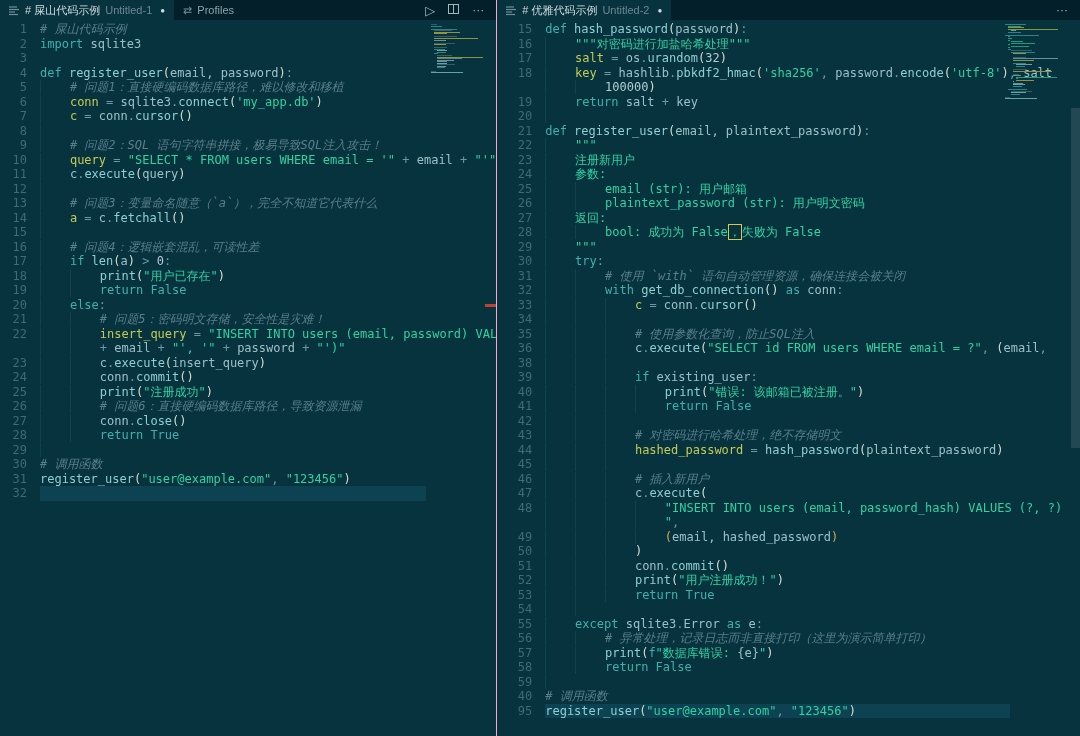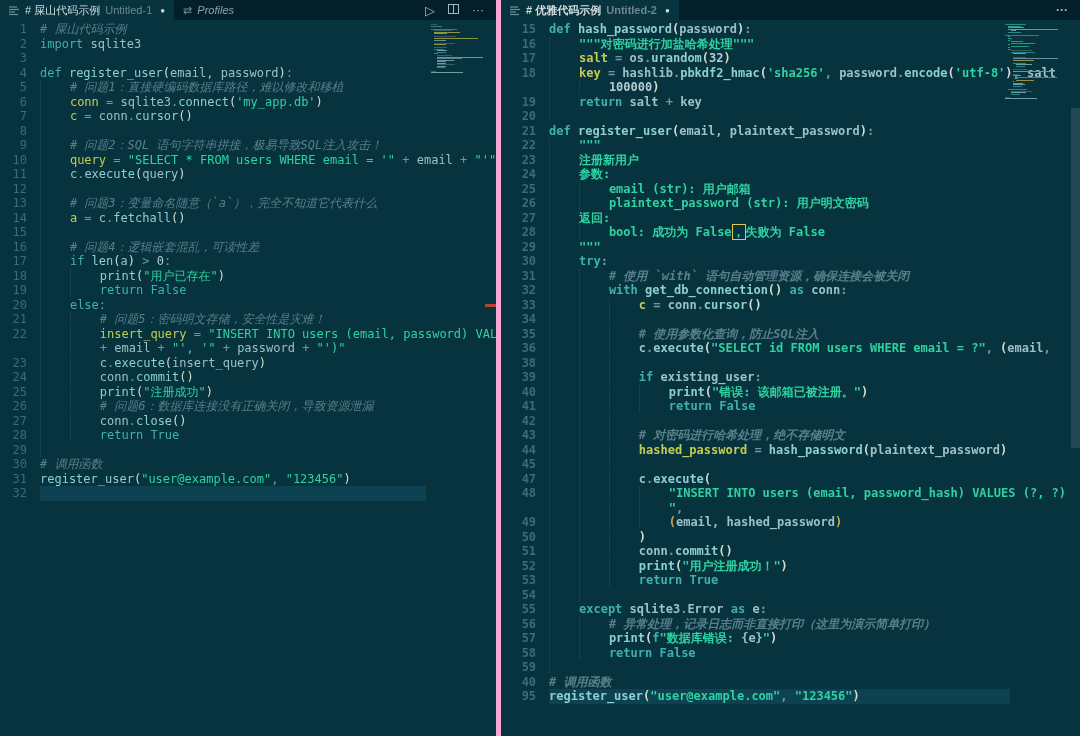--- a/index.html
+++ b/index.html
@@ -1,29 +1,29 @@
 <!DOCTYPE html>
 <html><head>
 <meta charset="utf-8">
 <style>
   html,body{margin:0;padding:0;background:#010d12;}
   .window{position:relative;width:1080px;height:736px;overflow:hidden;display:flex;background:#021822;
           font-family:"Liberation Sans",sans-serif;}
   .group{position:relative;height:736px;overflow:hidden;}
   #g-left{width:533px;}
-  #g-right{width:627px;border-left:5px solid #f9a8d4;box-sizing:border-box;font-weight:bold;}
+  #g-right{width:627px;border-left:1px solid #f9a8d4;box-sizing:border-box;}
 
   
   .tabbar{height:20px;background:#03202a;display:flex;align-items:stretch;font-size:11px;color:#7e949c;}
   .tab{display:flex;align-items:center;gap:5px;padding:0 9px;cursor:pointer;}
   .tab.active{background:#07333f;}
   .tab .title{color:#d3dee0;white-space:nowrap;}
   .tab .detail{color:#6e8790;white-space:nowrap;}
   .tab .dot{color:#cfd9da;font-size:8px;margin-left:3px;}
-  .tab.preview .label{font-style:italic;color:#8da2a9;}
+  .tab.preview .label{color:#8da2a9;}
   .acts{margin-left:auto;display:flex;gap:13px;align-items:center;padding-right:12px;color:#a3b7bc;}
   .acts .ic{cursor:pointer;font-size:12px;line-height:1;}
   .ficon{flex:none;}
 
   
   .editor{position:relative;background:#07333f;height:716px;overflow:hidden;padding-top:2px;
           font-family:"DejaVu Sans Mono","Liberation Mono",monospace;font-size:12px;}
   #g-right .editor{padding-left:8px;}
   .row{height:14.5px;line-height:14.5px;white-space:pre;display:flex;}
   .ln{width:27px;text-align:right;margin-right:13px;color:#3f6b78;flex:none;}
@@ -107,21 +107,21 @@
           <div class="row"><span class="ln">17</span><span class="code"><span class="gd">    </span><span class="tk-k">if</span><span class="tk-t"> </span><span class="tk-f">len</span><span class="tk-b">(</span><span class="tk-t">a</span><span class="tk-b">)</span><span class="tk-p"> &gt; </span><span class="tk-n">0</span><span class="tk-p">:</span></span></div>
           <div class="row"><span class="ln">18</span><span class="code"><span class="gd">    </span><span class="gd">    </span><span class="tk-f">print</span><span class="tk-b">(</span><span class="tk-s">"用户已存在"</span><span class="tk-b">)</span></span></div>
           <div class="row"><span class="ln">19</span><span class="code"><span class="gd">    </span><span class="gd">    </span><span class="tk-k">return</span><span class="tk-k"> False</span></span></div>
           <div class="row"><span class="ln">20</span><span class="code"><span class="gd">    </span><span class="tk-k">else</span><span class="tk-p">:</span></span></div>
           <div class="row"><span class="ln">21</span><span class="code"><span class="gd">    </span><span class="gd">    </span><span class="tk-c"># 问题5：密码明文存储，安全性是灾难！</span></span></div>
           <div class="row"><span class="ln">22</span><span class="code"><span class="gd">    </span><span class="gd">    </span><span class="tk-v">insert_query</span><span class="tk-p"> = </span><span class="tk-s">"INSERT INTO users (email, password) VALUES ('"</span></span></div>
           <div class="row"><span class="ln"></span><span class="code"><span class="gd">    </span><span class="gd">    </span><span class="tk-p">+ </span><span class="tk-t">email</span><span class="tk-p"> + </span><span class="tk-s">"', '"</span><span class="tk-p"> + </span><span class="tk-t">password</span><span class="tk-p"> + </span><span class="tk-s">"')"</span></span></div>
           <div class="row"><span class="ln">23</span><span class="code"><span class="gd">    </span><span class="gd">    </span><span class="tk-t">c</span><span class="tk-p">.</span><span class="tk-f">execute</span><span class="tk-b">(</span><span class="tk-t">insert_query</span><span class="tk-b">)</span></span></div>
           <div class="row"><span class="ln">24</span><span class="code"><span class="gd">    </span><span class="gd">    </span><span class="tk-t">conn</span><span class="tk-p">.</span><span class="tk-f">commit</span><span class="tk-b">()</span></span></div>
           <div class="row"><span class="ln">25</span><span class="code"><span class="gd">    </span><span class="gd">    </span><span class="tk-f">print</span><span class="tk-b">(</span><span class="tk-s">"注册成功"</span><span class="tk-b">)</span></span></div>
-          <div class="row"><span class="ln">26</span><span class="code"><span class="gd">    </span><span class="gd">    </span><span class="tk-c"># 问题6：数据库连接没有正确关闭，导致资源泄漏</span></span></div>
+          <div class="row"><span class="ln">26</span><span class="code"><span class="gd">    </span><span class="gd">    </span><span class="tk-c"># 问题6：直接硬编码数据库路径，导致资源泄漏</span></span></div>
           <div class="row"><span class="ln">27</span><span class="code"><span class="gd">    </span><span class="gd">    </span><span class="tk-t">conn</span><span class="tk-p">.</span><span class="tk-f">close</span><span class="tk-b">()</span></span></div>
           <div class="row"><span class="ln">28</span><span class="code"><span class="gd">    </span><span class="gd">    </span><span class="tk-k">return</span><span class="tk-k"> True</span></span></div>
           <div class="row"><span class="ln">29</span><span class="code"><span class="gd">    </span></span></div>
           <div class="row"><span class="ln">30</span><span class="code"><span class="tk-c"># 调用函数</span></span></div>
           <div class="row"><span class="ln">31</span><span class="code"><span class="tk-f">register_user</span><span class="tk-b">(</span><span class="tk-s">"user@example.com"</span><span class="tk-p">, </span><span class="tk-s">"123456"</span><span class="tk-b">)</span></span></div>
           <div class="row cur"><span class="ln">32</span><span class="code"></span></div>
         </div>
       <div class="minimap">
           <div class="mmb" style="top: 2px; left: 0px; width: 6px; background: rgb(58, 90, 100);"></div>
           <div class="mmb" style="top: 3.55px; left: 0px; width: 10.5px; background: rgb(42, 132, 134);"></div>
@@ -200,20 +200,21 @@
           <div class="row"><span class="ln">35</span><span class="code"><span class="gd">    </span><span class="gd">    </span><span class="gd">    </span><span class="tk-c"># 使用参数化查询，防止SQL注入</span></span></div>
           <div class="row"><span class="ln">36</span><span class="code"><span class="gd">    </span><span class="gd">    </span><span class="gd">    </span><span class="tk-t">c</span><span class="tk-p">.</span><span class="tk-f">execute</span><span class="tk-b">(</span><span class="tk-s">"SELECT id FROM users WHERE email = ?"</span><span class="tk-p">, </span><span class="tk-b">(</span><span class="tk-t">email</span><span class="tk-p">,</span></span></div>
           <div class="row"><span class="ln">38</span><span class="code"><span class="gd">    </span><span class="gd">    </span><span class="gd">    </span></span></div>
           <div class="row"><span class="ln">39</span><span class="code"><span class="gd">    </span><span class="gd">    </span><span class="gd">    </span><span class="tk-k">if</span><span class="tk-t"> existing_user</span><span class="tk-p">:</span></span></div>
           <div class="row"><span class="ln">40</span><span class="code"><span class="gd">    </span><span class="gd">    </span><span class="gd">    </span><span class="gd">    </span><span class="tk-f">print</span><span class="tk-b">(</span><span class="tk-s">"错误: 该邮箱已被注册。"</span><span class="tk-b">)</span></span></div>
           <div class="row"><span class="ln">41</span><span class="code"><span class="gd">    </span><span class="gd">    </span><span class="gd">    </span><span class="gd">    </span><span class="tk-k">return</span><span class="tk-k"> False</span></span></div>
           <div class="row"><span class="ln">42</span><span class="code"><span class="gd">    </span><span class="gd">    </span><span class="gd">    </span></span></div>
           <div class="row"><span class="ln">43</span><span class="code"><span class="gd">    </span><span class="gd">    </span><span class="gd">    </span><span class="tk-c"># 对密码进行哈希处理，绝不存储明文</span></span></div>
           <div class="row"><span class="ln">44</span><span class="code"><span class="gd">    </span><span class="gd">    </span><span class="gd">    </span><span class="tk-v">hashed_password</span><span class="tk-p"> = </span><span class="tk-f">hash_password</span><span class="tk-b">(</span><span class="tk-t">plaintext_password</span><span class="tk-b">)</span></span></div>
           <div class="row"><span class="ln">45</span><span class="code"><span class="gd">    </span><span class="gd">    </span><span class="gd">    </span></span></div>
+          <div class="row"><span class="ln">46</span><span class="code"><span class="gd">    </span><span class="gd">    </span><span class="gd">    </span><span class="tk-c"># 插入新用户</span></span></div>
           <div class="row"><span class="ln">47</span><span class="code"><span class="gd">    </span><span class="gd">    </span><span class="gd">    </span><span class="tk-t">c</span><span class="tk-p">.</span><span class="tk-f">execute</span><span class="tk-b">(</span></span></div>
           <div class="row"><span class="ln">48</span><span class="code"><span class="gd">    </span><span class="gd">    </span><span class="gd">    </span><span class="gd">    </span><span class="tk-s">"INSERT INTO users (email, password_hash) VALUES (?, ?)</span></span></div>
           <div class="row"><span class="ln"></span><span class="code"><span class="gd">    </span><span class="gd">    </span><span class="gd">    </span><span class="gd">    </span><span class="tk-s">"</span><span class="tk-p">,</span></span></div>
           <div class="row"><span class="ln">49</span><span class="code"><span class="gd">    </span><span class="gd">    </span><span class="gd">    </span><span class="gd">    </span><span class="tk-x">(</span><span class="tk-t">email, hashed_password</span><span class="tk-x">)</span></span></div>
           <div class="row"><span class="ln">50</span><span class="code"><span class="gd">    </span><span class="gd">    </span><span class="gd">    </span><span class="tk-b">)</span></span></div>
           <div class="row"><span class="ln">51</span><span class="code"><span class="gd">    </span><span class="gd">    </span><span class="gd">    </span><span class="tk-t">conn</span><span class="tk-p">.</span><span class="tk-f">commit</span><span class="tk-b">()</span></span></div>
           <div class="row"><span class="ln">52</span><span class="code"><span class="gd">    </span><span class="gd">    </span><span class="gd">    </span><span class="tk-f">print</span><span class="tk-b">(</span><span class="tk-s">"用户注册成功！"</span><span class="tk-b">)</span></span></div>
           <div class="row"><span class="ln">53</span><span class="code"><span class="gd">    </span><span class="gd">    </span><span class="gd">    </span><span class="tk-k">return</span><span class="tk-k"> True</span></span></div>
           <div class="row"><span class="ln">54</span><span class="code"><span class="gd">    </span><span class="gd">    </span></span></div>
           <div class="row"><span class="ln">55</span><span class="code"><span class="gd">    </span><span class="tk-k">except</span><span class="tk-t"> sqlite3</span><span class="tk-p">.</span><span class="tk-t">Error</span><span class="tk-k"> as</span><span class="tk-t"> e</span><span class="tk-p">:</span></span></div>

